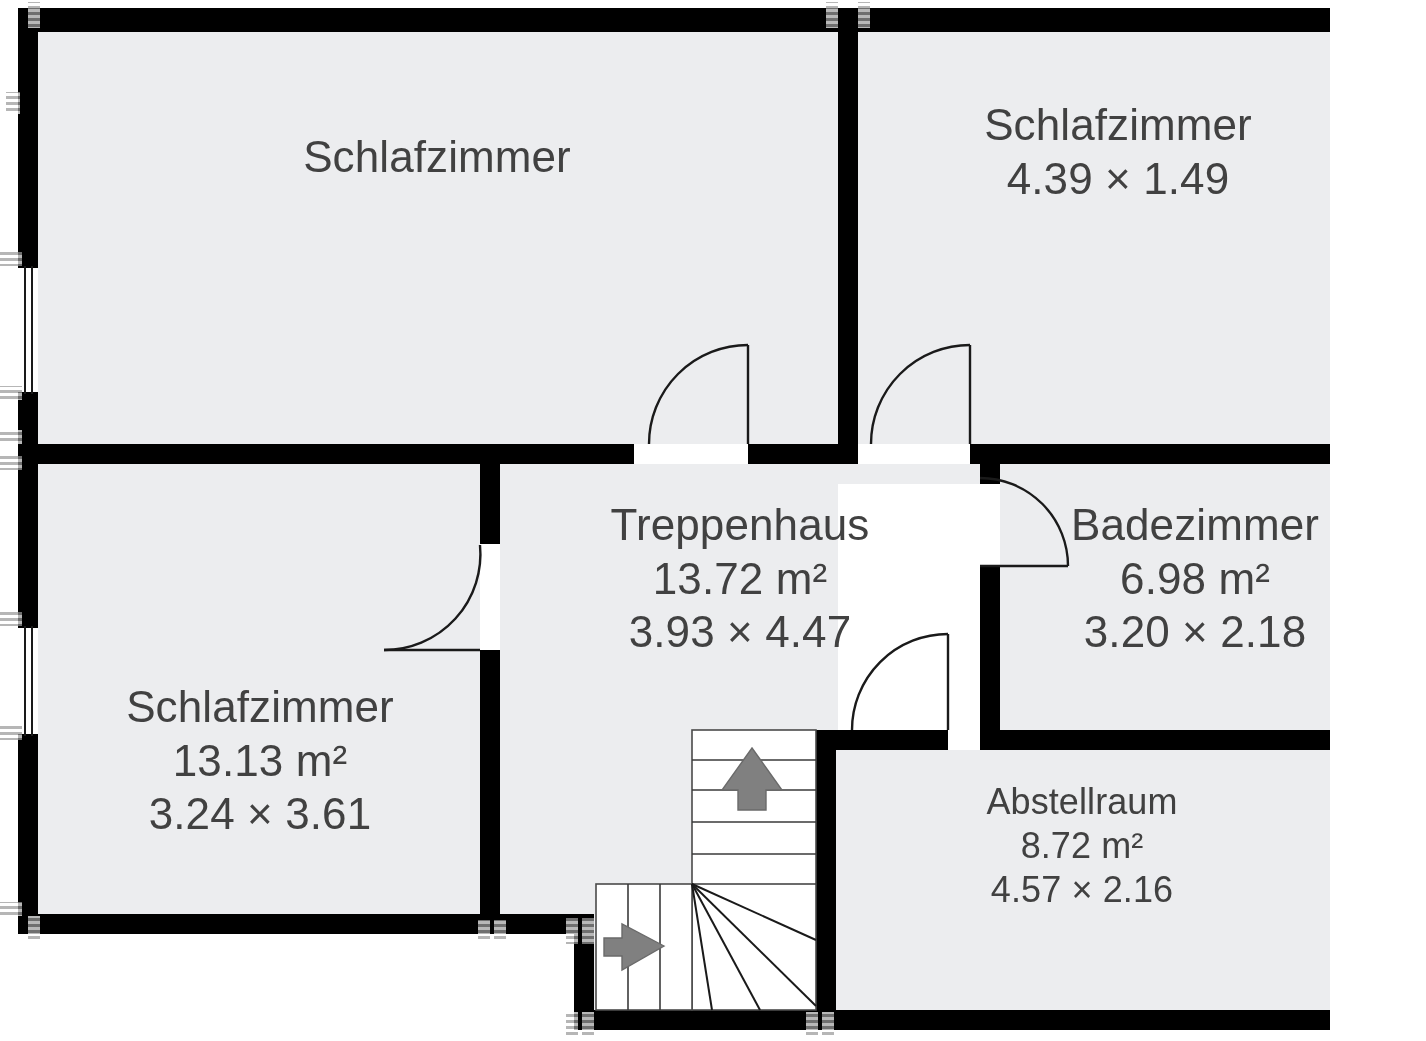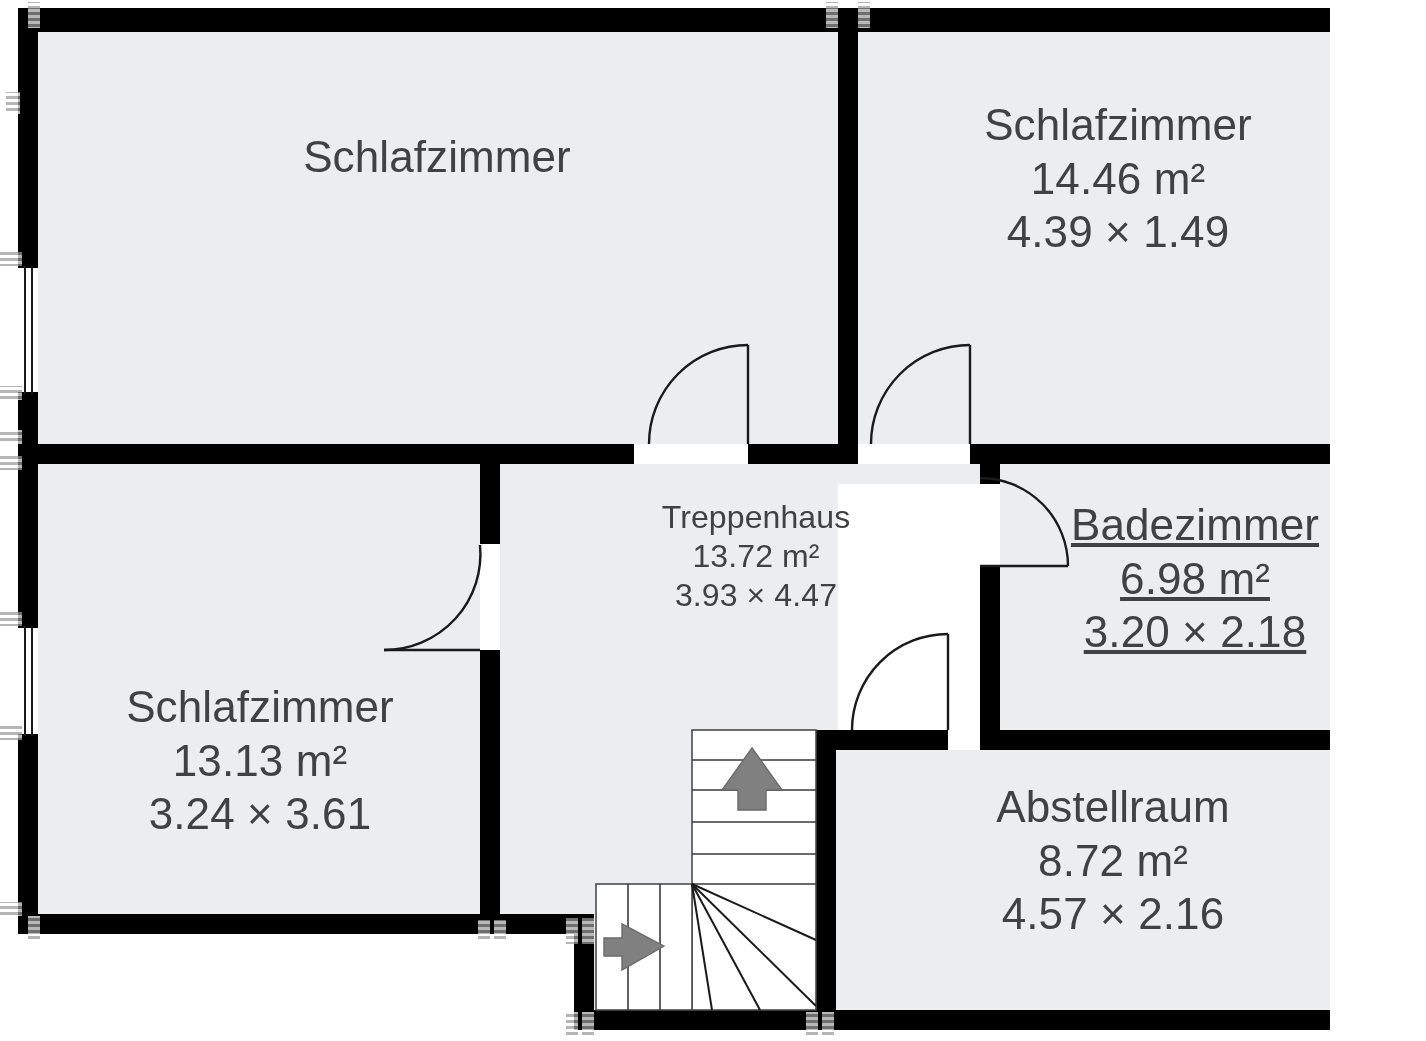--- a/index.html
+++ b/index.html
@@ -244,41 +244,40 @@
     </g>
   </svg>
 
   <div class="room-label" style="left:437px; top:130px; transform:translate(-50%,0); font-size:44px;">
     <span class="rl-name">Schlafzimmer</span>
 
   </div>
 
   <div class="room-label" style="left:1118px; top:98px; transform:translate(-50%,0); font-size:44px;">
     <span class="rl-name">Schlafzimmer</span>
-    <span class="rl-area">14.46 m²</span>
     <span class="rl-dims">4.39 × 1.49</span>
   </div>
 
-  <div class="room-label" style="left:740px; top:498px; transform:translate(-50%,0); font-size:32px;margin-left:16px;">
+  <div class="room-label" style="left:740px; top:498px; transform:translate(-50%,0); font-size:44px;">
     <span class="rl-name">Treppenhaus</span>
     <span class="rl-area">13.72 m²</span>
     <span class="rl-dims">3.93 × 4.47</span>
   </div>
 
-  <div class="room-label" style="left:1195px; top:498px; transform:translate(-50%,0); font-size:44px;text-decoration:underline;">
+  <div class="room-label" style="left:1195px; top:498px; transform:translate(-50%,0); font-size:44px;">
     <span class="rl-name">Badezimmer</span>
     <span class="rl-area">6.98 m²</span>
     <span class="rl-dims">3.20 × 2.18</span>
   </div>
 
   <div class="room-label" style="left:260px; top:680px; transform:translate(-50%,0); font-size:44px;">
     <span class="rl-name">Schlafzimmer</span>
     <span class="rl-area">13.13 m²</span>
     <span class="rl-dims">3.24 × 3.61</span>
   </div>
 
-  <div class="room-label" style="left:1113px; top:780px; transform:translate(-50%,0); font-size:44px;">
+  <div class="room-label" style="left:1082px; top:780px; transform:translate(-50%,0); font-size:36px;">
     <span class="rl-name">Abstellraum</span>
     <span class="rl-area">8.72 m²</span>
     <span class="rl-dims">4.57 × 2.16</span>
   </div>
 
 </div>
 
 </body></html>

